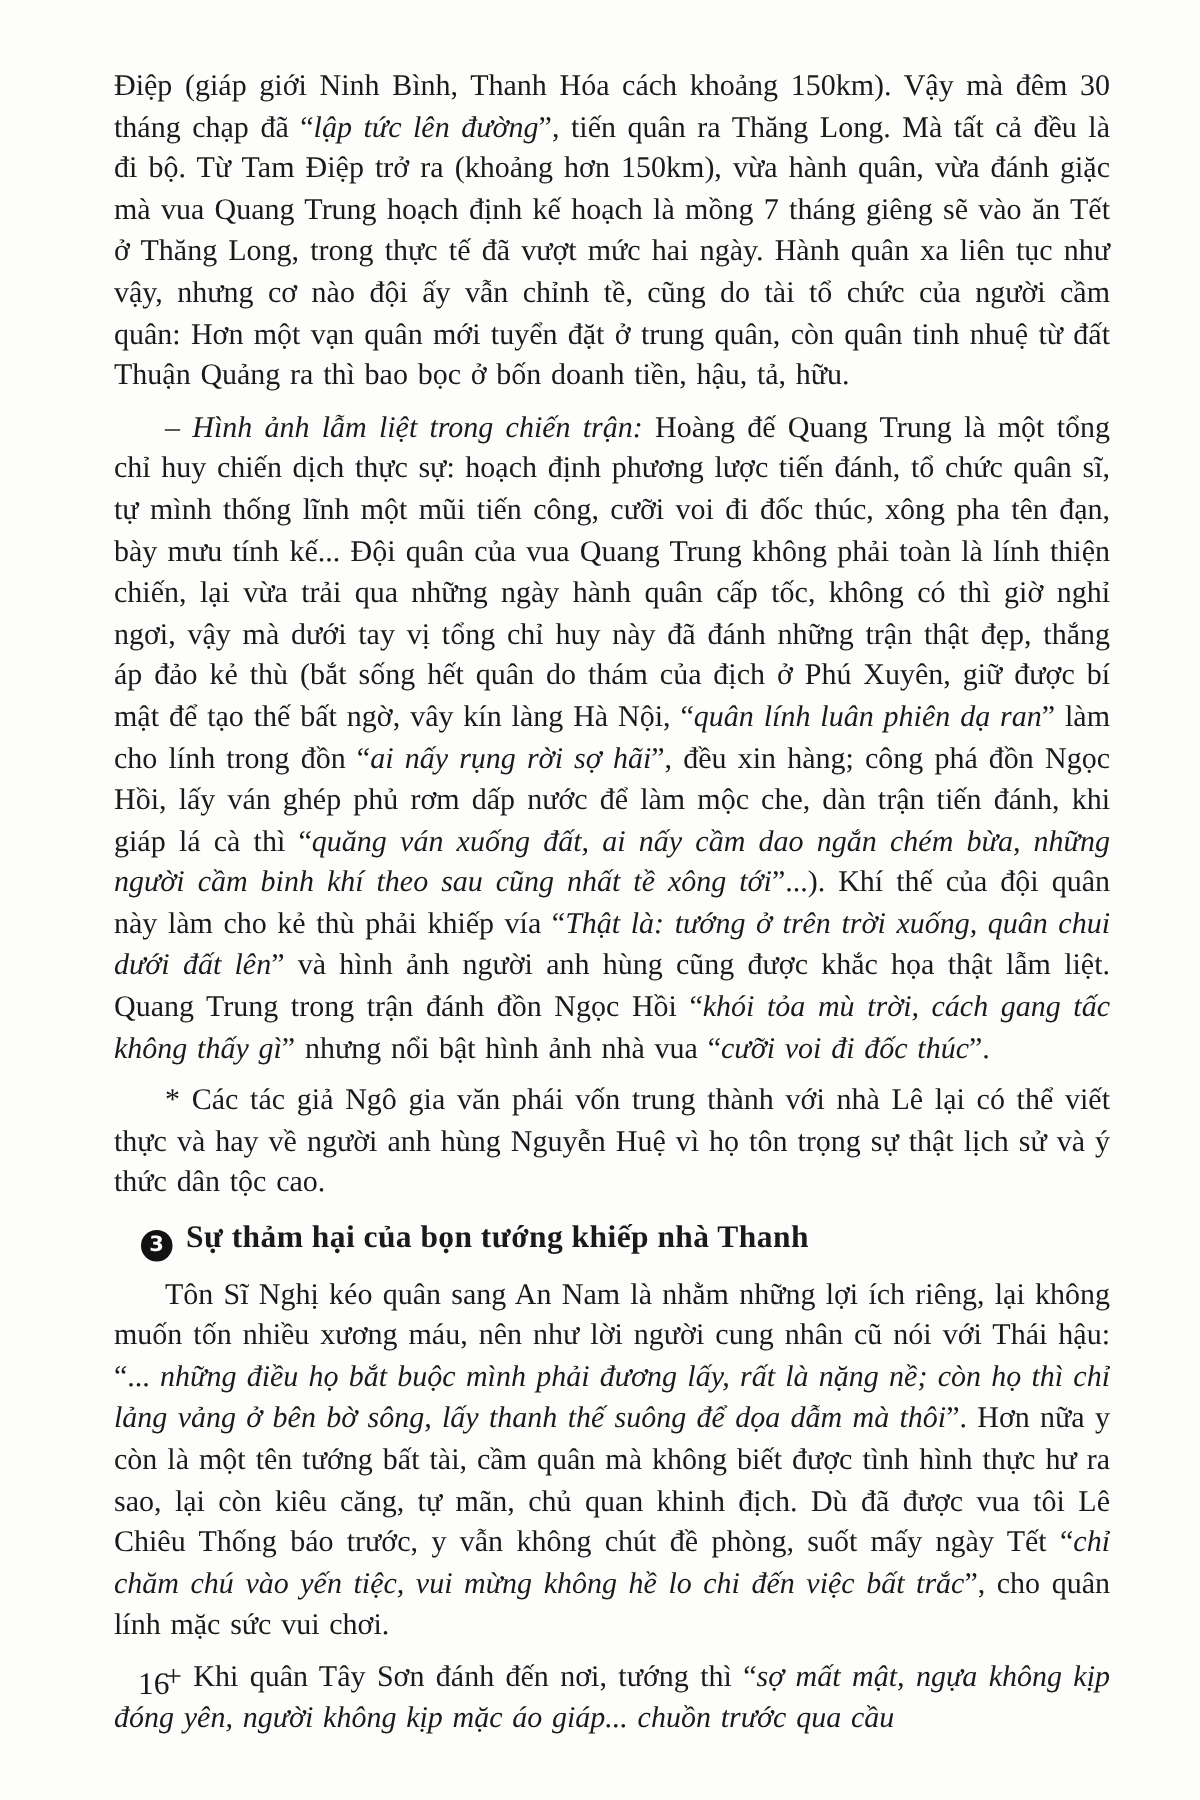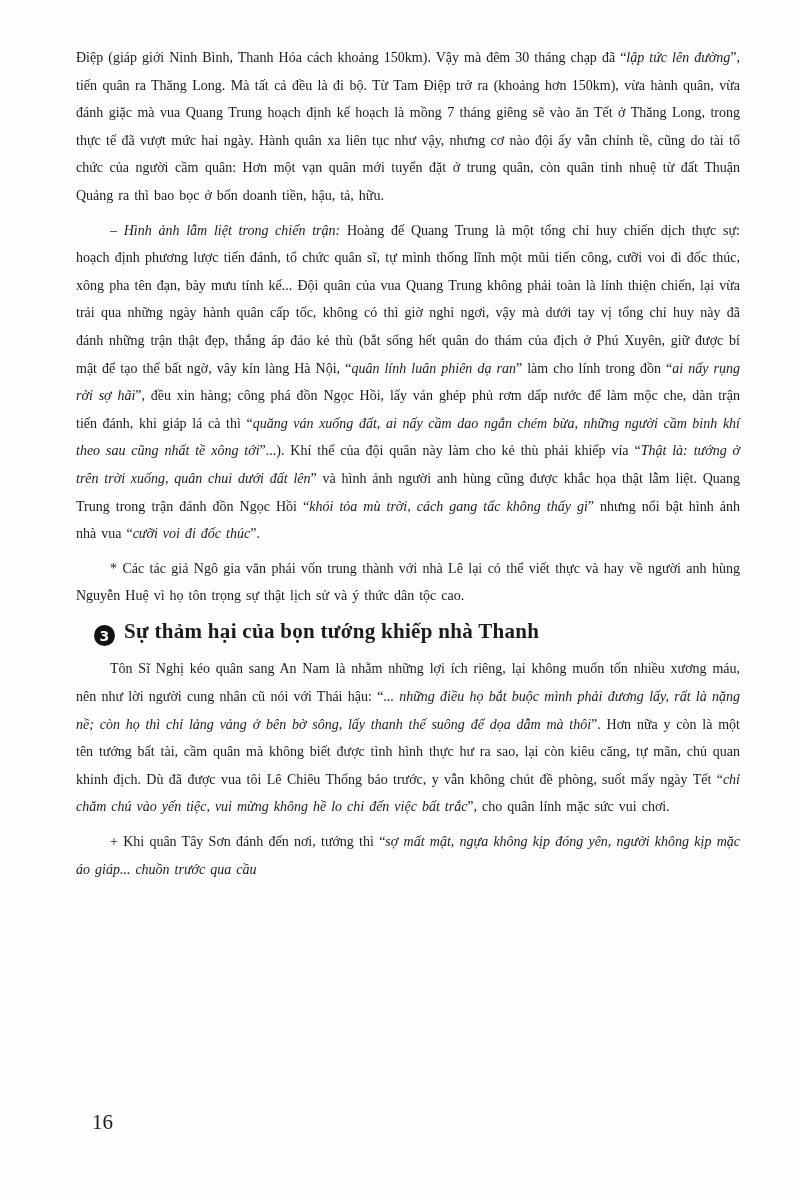--- a/index.html
+++ b/index.html
@@ -19,21 +19,21 @@
   }
   .text-block {
     position: absolute;
     left: 76px;
     top: 44px;
     width: 664px;
   }
   .para {
     margin: 0 0 7px 0;
     text-align: justify;
-    font-size: 14px;
+    font-size: 20px;
     line-height: 27.6px;
     text-indent: 34px;
     word-spacing: 1.5px;
   }
   .para.continuation {
     text-indent: 0;
   }
   .para.last {
     margin-bottom: 0;
   }

